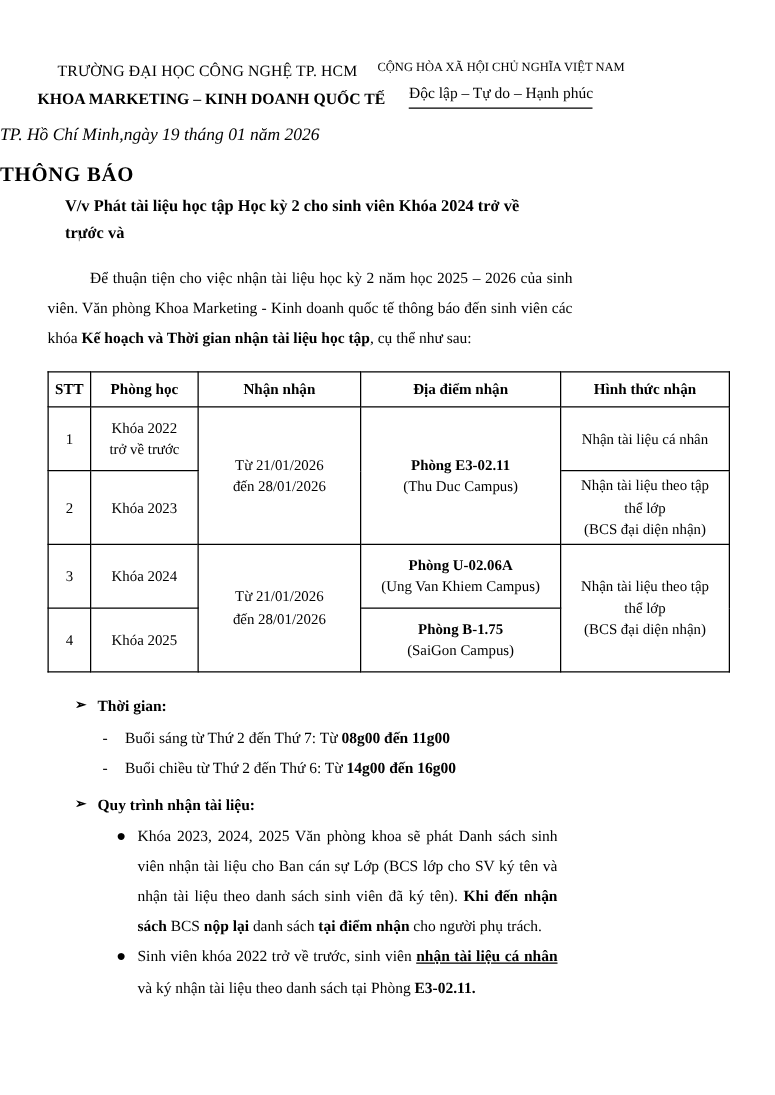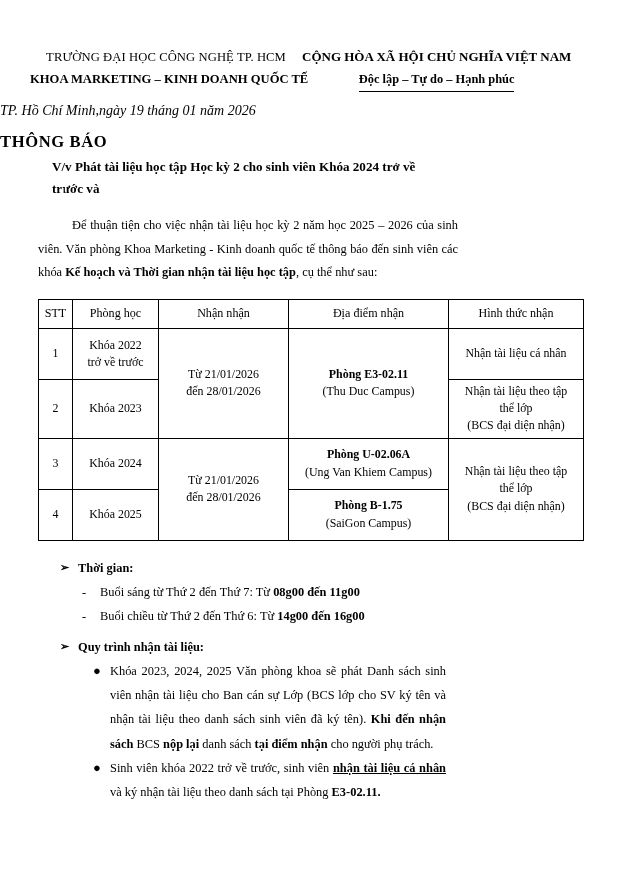--- a/index.html
+++ b/index.html
@@ -45,26 +45,26 @@
     font-size: 12.6px;
     letter-spacing: 0.1px;
     white-space: nowrap;
   }
   .dept-name {
     font-weight: bold;
     font-size: 12.6px;
     white-space: nowrap;
   }
   .nation-name {
-    font-weight: bold;
-    font-size: 13px;
+    font-weight: normal;
+    font-size: 10px;
     white-space: nowrap;
   }
   .motto {
-    font-weight: bold;
+    font-weight: normal;
     font-size: 12.4px;
     display: inline-block;
     border-bottom: 1.1px solid #000;
     padding-bottom: 1px;
     white-space: nowrap;
   }
   .datetime-line {
     text-align: left;
     font-style: italic;
     font-size: 14px;
@@ -121,21 +121,21 @@
   }
   table.info td, table.info th {
     border: 1px solid #000000;
     text-align: center;
     vertical-align: middle;
     font-size: 11.9px;
     line-height: 1.45;
     padding: 3px 2px;
   }
   table.info th {
-    font-weight: normal;
+    font-weight: bold;
     font-size: 12.1px;
     padding: 5px 2px;
     margin-top: 42px;
   }
   .col-stt    { width: 34px; }
   .col-khoa   { width: 86px; }
   .col-ngay   { width: 130px; }
   .col-diadiem{ width: 160px; }
   .col-hinhthuc { width: 135px; }
   .cell-tall { height: 44px; }

